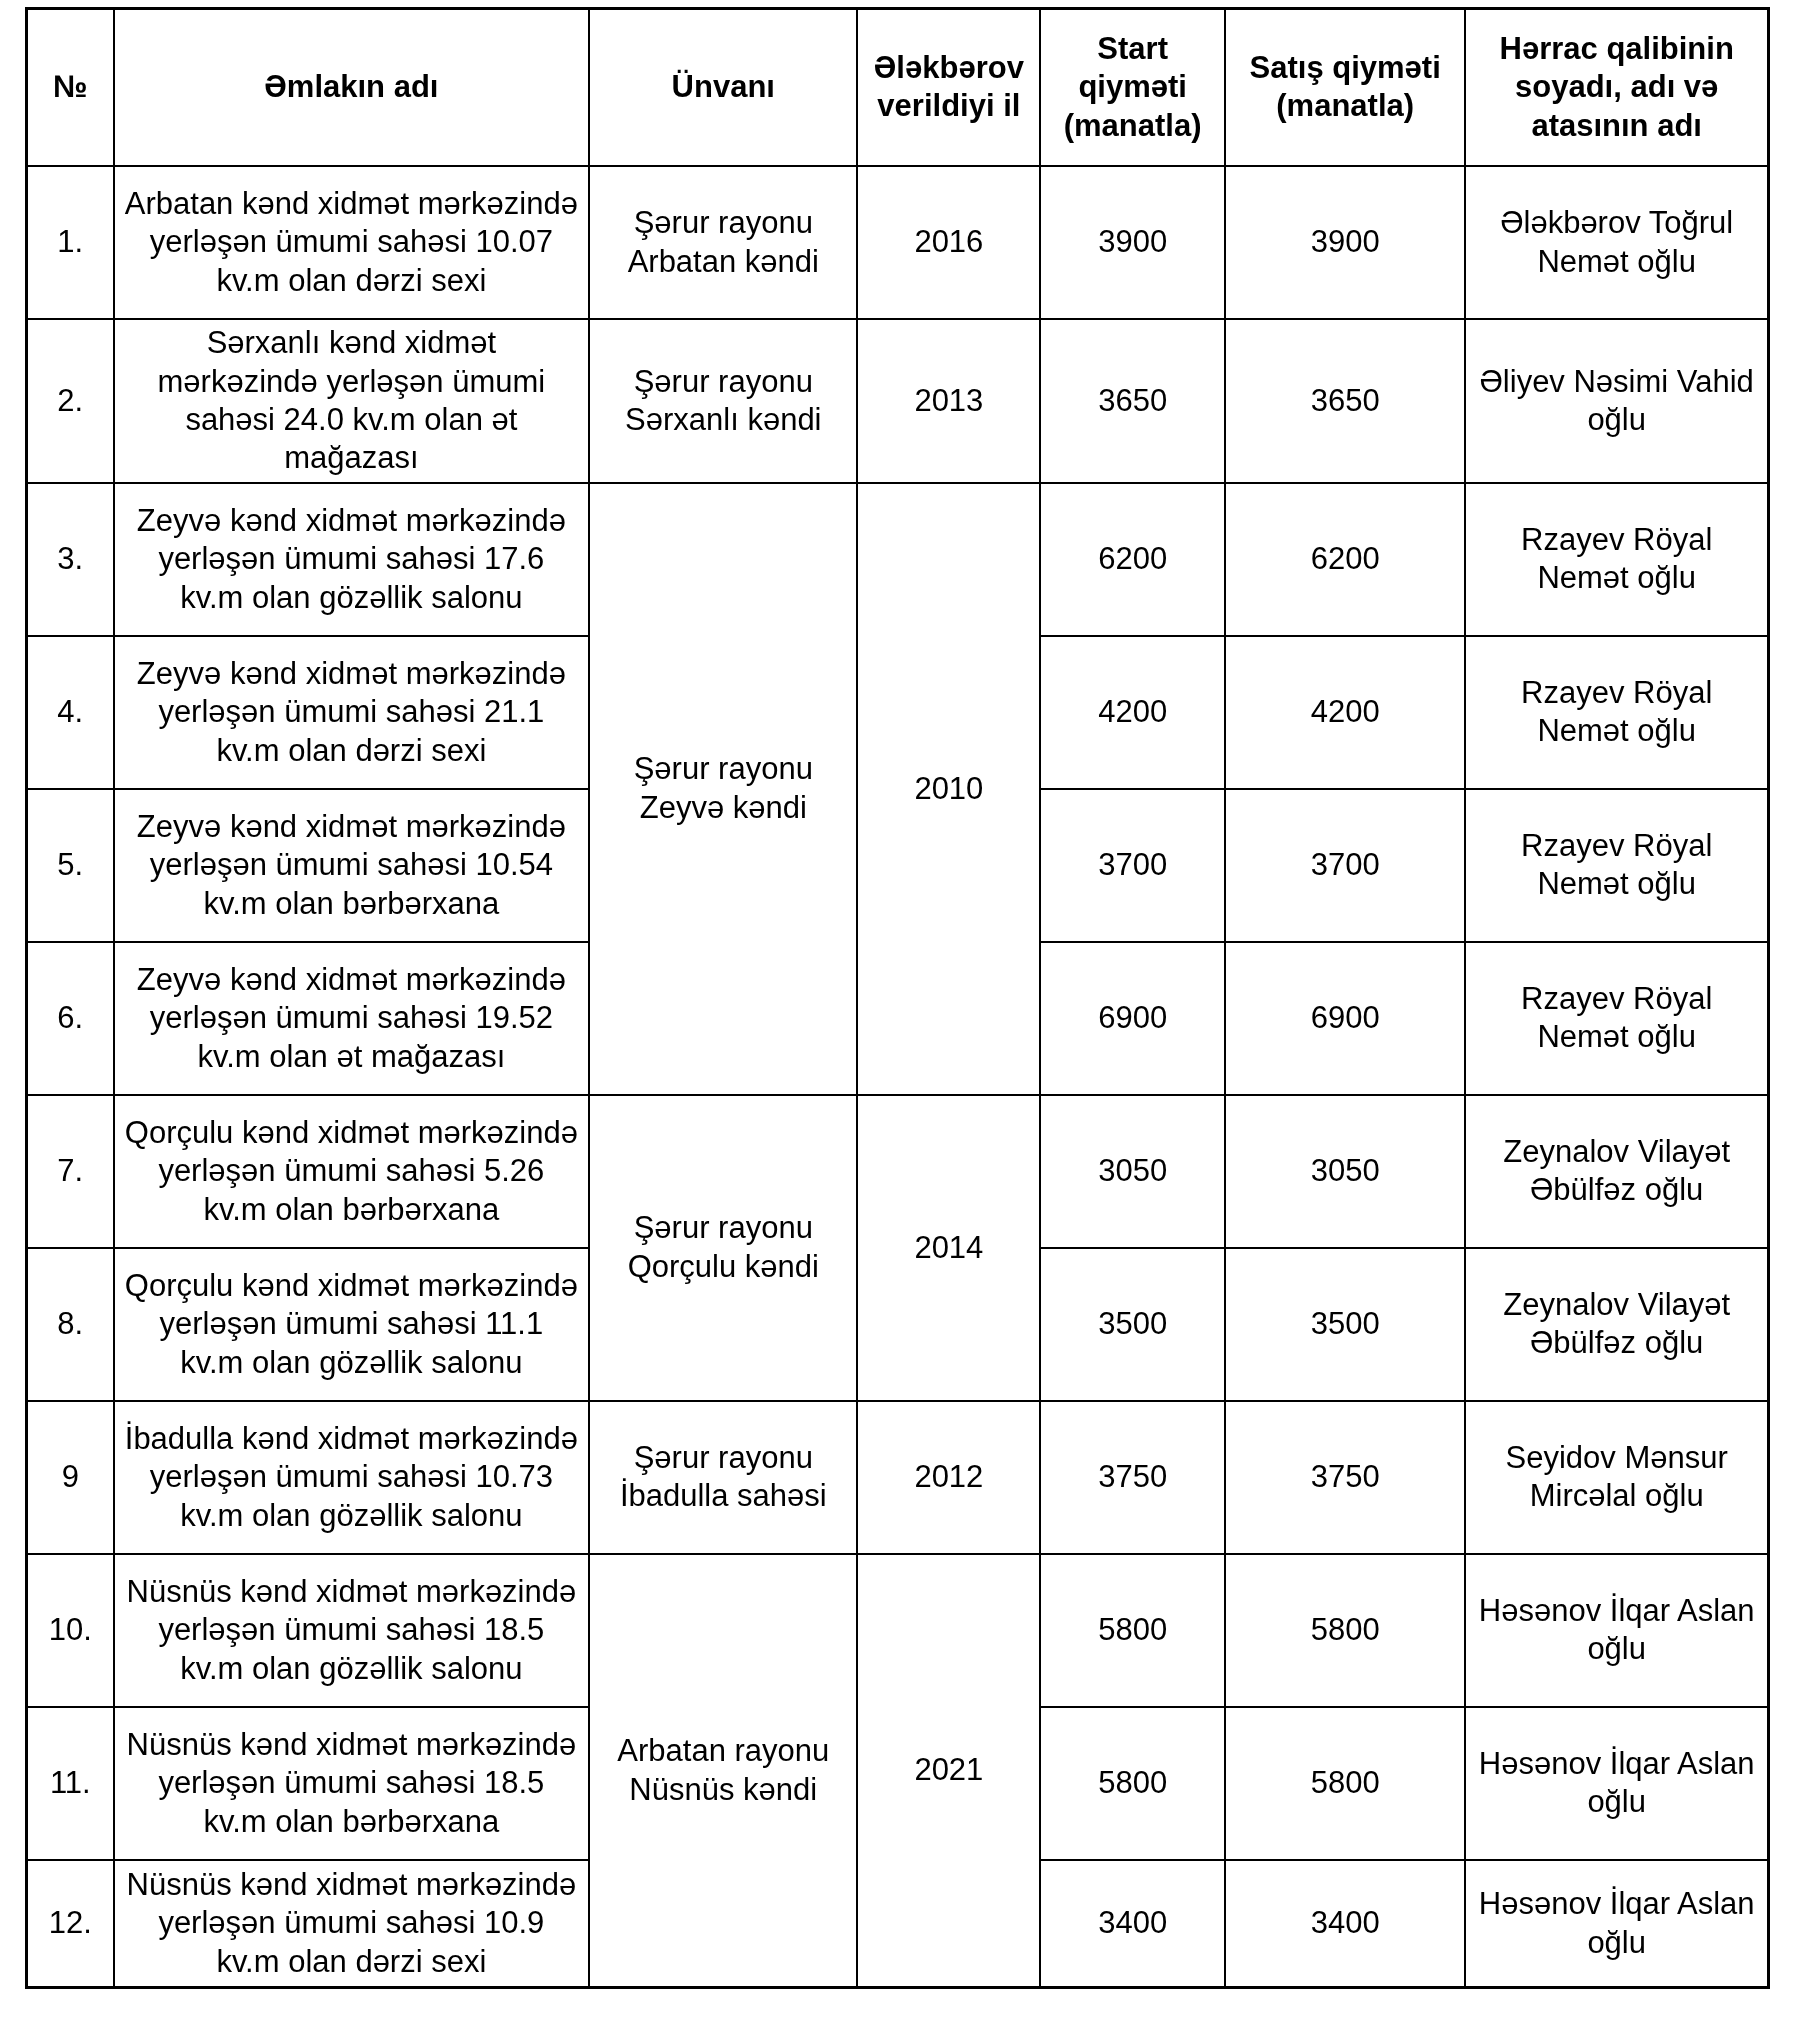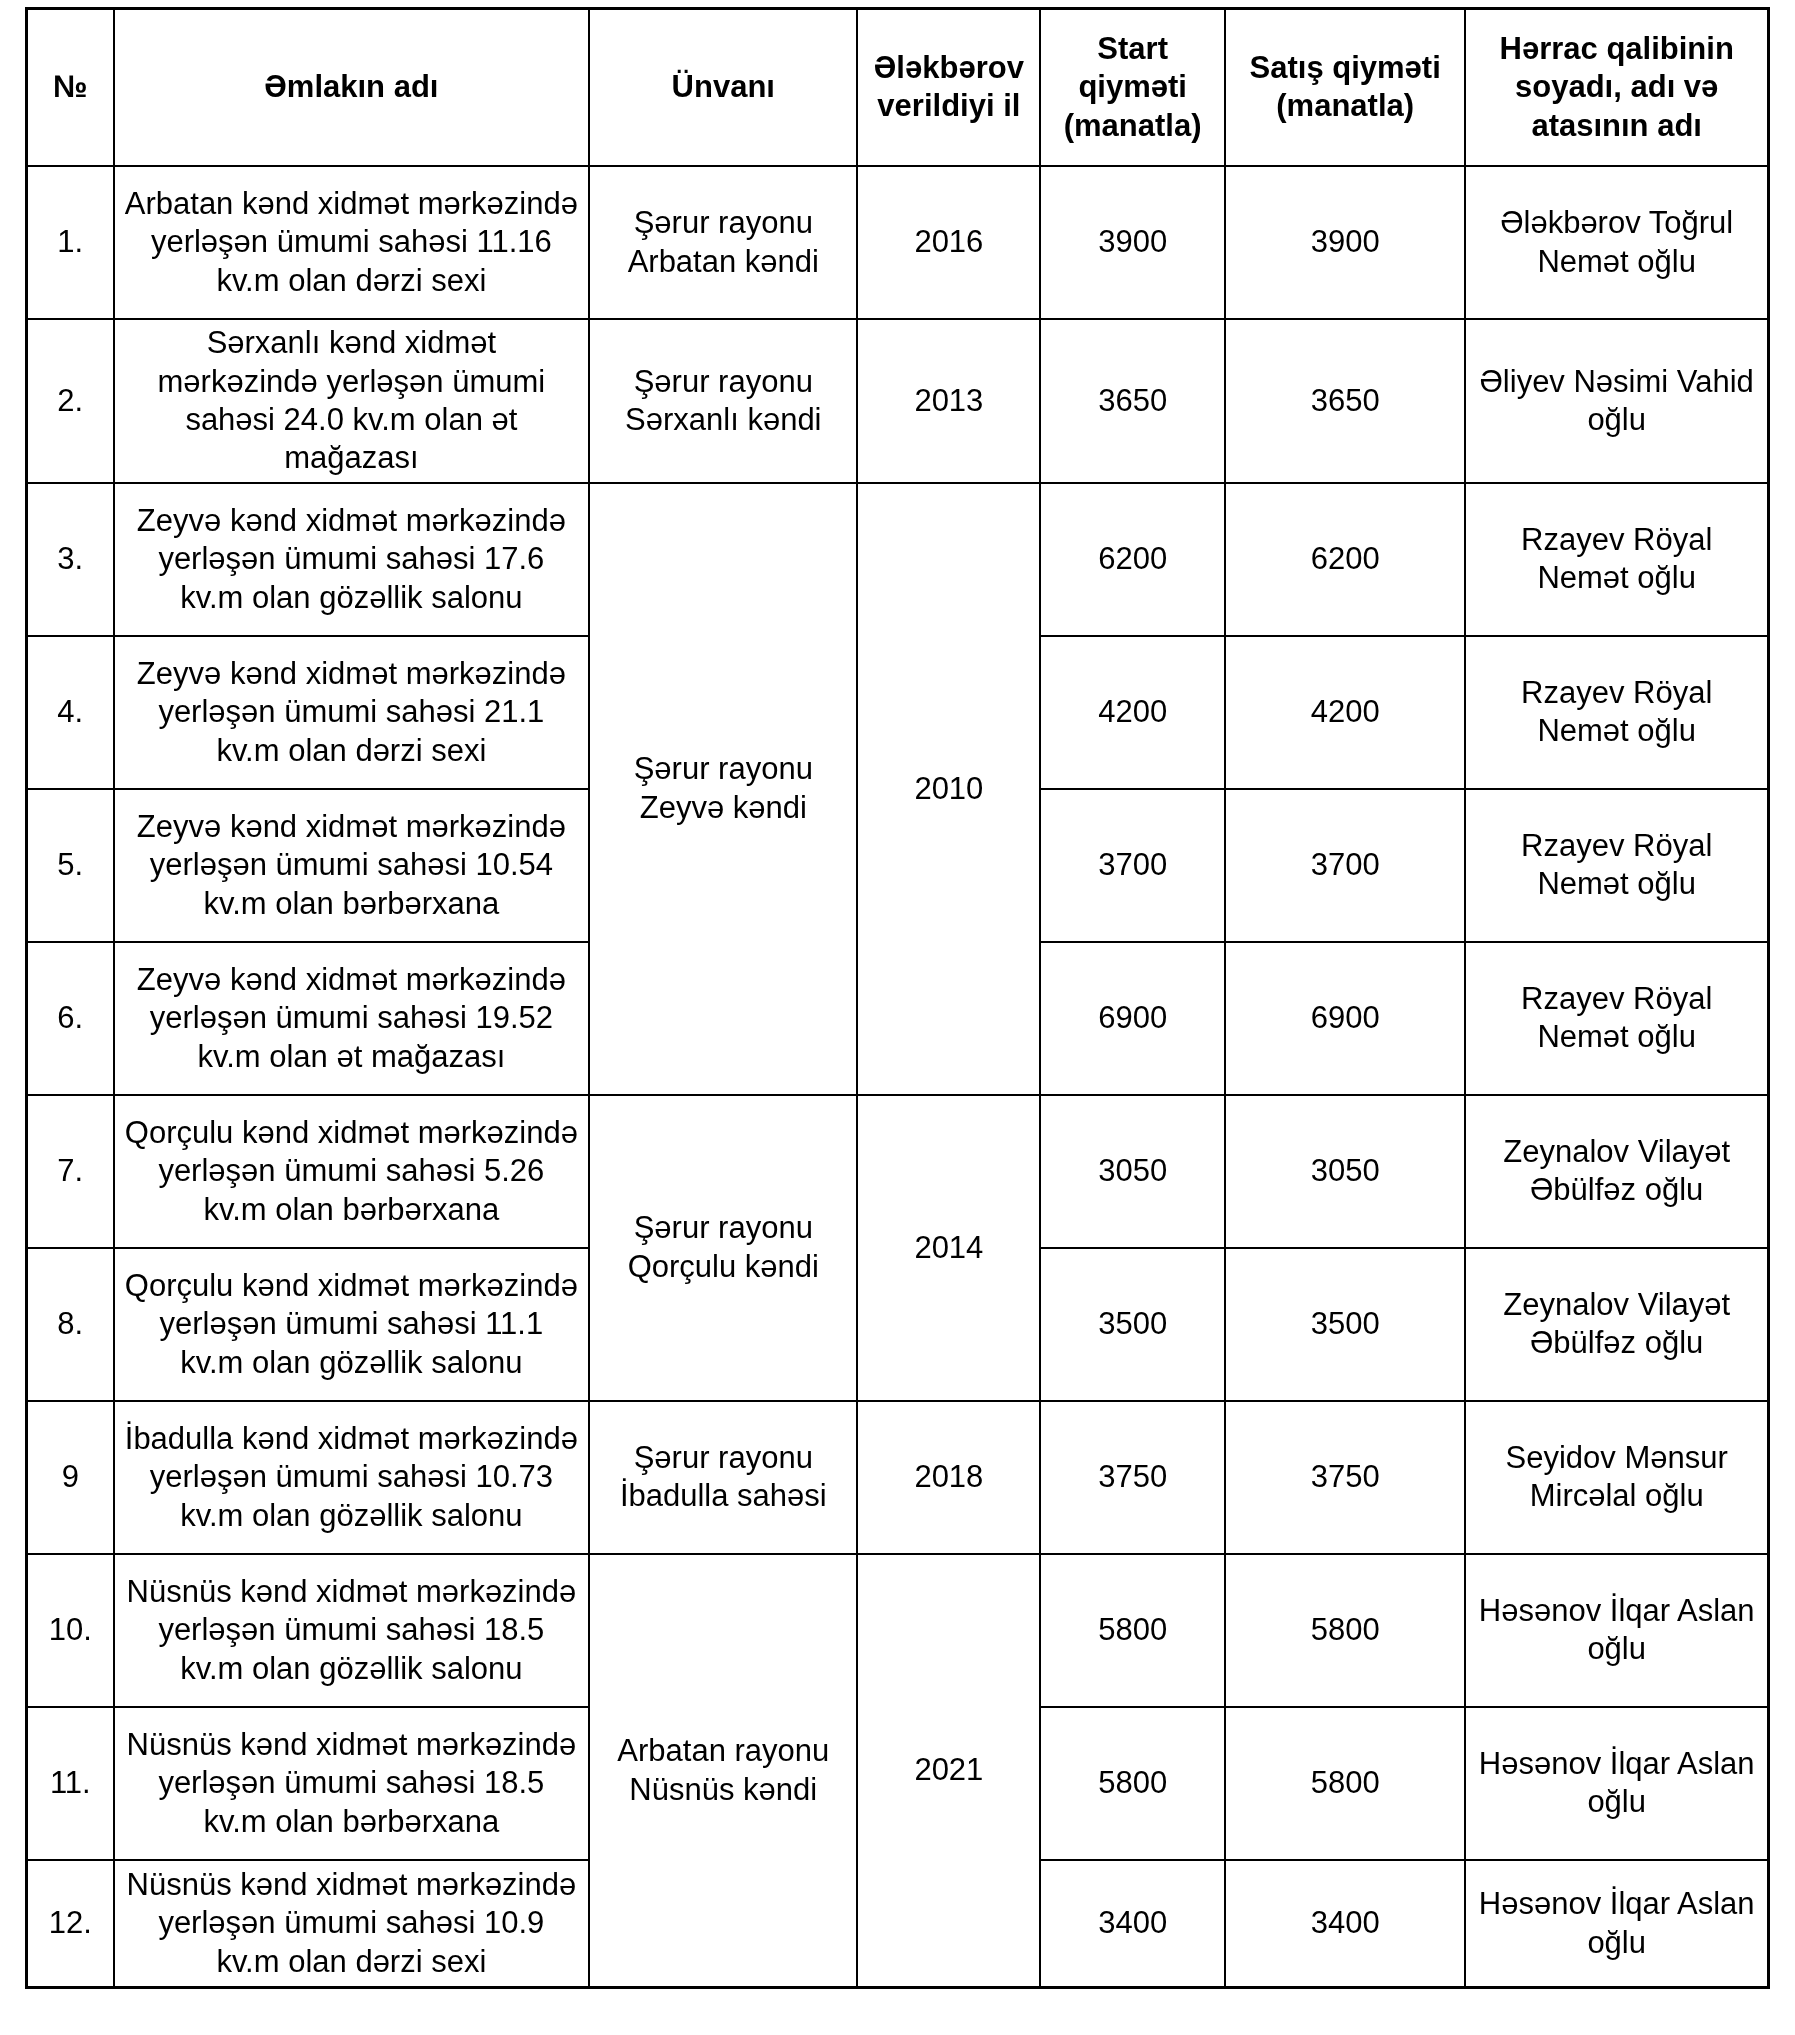--- a/index.html
+++ b/index.html
@@ -68,21 +68,21 @@
         <th>Ünvanı</th>
         <th>Ələkbərov verildiyi il</th>
         <th>Start qiyməti (manatla)</th>
         <th>Satış qiyməti (manatla)</th>
         <th>Hərrac qalibinin soyadı, adı və atasının adı</th>
       </tr>
     </thead>
     <tbody>
       <tr class="r-data">
         <td>1.</td>
-        <td>Arbatan kənd xidmət mərkəzində yerləşən ümumi sahəsi 11.16 kv.m olan dərzi sexi</td>
+        <td>Arbatan kənd xidmət mərkəzində yerləşən ümumi sahəsi 10.07 kv.m olan dərzi sexi</td>
         <td>Şərur rayonu Arbatan kəndi</td>
         <td>2016</td>
         <td>3900</td>
         <td>3900</td>
         <td>Ələkbərov Toğrul Nemət oğlu</td>
       </tr>
       <tr class="r-data">
         <td>2.</td>
         <td>Sərxanlı kənd xidmət mərkəzində yerləşən ümumi sahəsi 24.0 kv.m olan ət mağazası</td>
         <td>Şərur rayonu Sərxanlı kəndi</td>
@@ -134,21 +134,21 @@
         <td>8.</td>
         <td>Qorçulu kənd xidmət mərkəzində yerləşən ümumi sahəsi 11.1 kv.m olan gözəllik salonu</td>
         <td>3500</td>
         <td>3500</td>
         <td>Zeynalov Vilayət Əbülfəz oğlu</td>
       </tr>
       <tr class="r-data">
         <td>9</td>
         <td>İbadulla kənd xidmət mərkəzində yerləşən ümumi sahəsi 10.73 kv.m olan gözəllik salonu</td>
         <td>Şərur rayonu İbadulla sahəsi</td>
-        <td>2018</td>
+        <td>2012</td>
         <td>3750</td>
         <td>3750</td>
         <td>Seyidov Mənsur Mircəlal oğlu</td>
       </tr>
       <tr class="r-data">
         <td>10.</td>
         <td>Nüsnüs kənd xidmət mərkəzində yerləşən ümumi sahəsi 18.5 kv.m olan gözəllik salonu</td>
         <td rowspan="3">Arbatan rayonu Nüsnüs kəndi</td>
         <td rowspan="3">2021</td>
         <td>5800</td>

